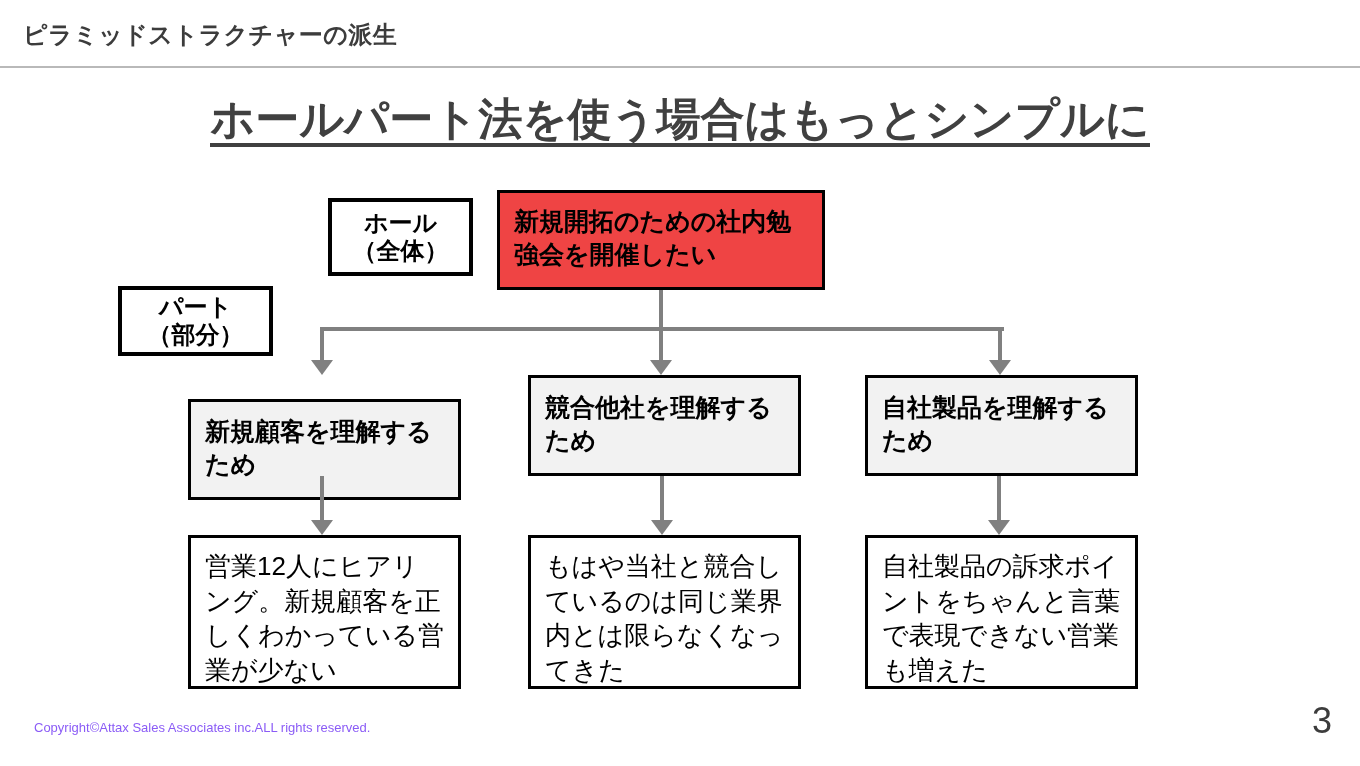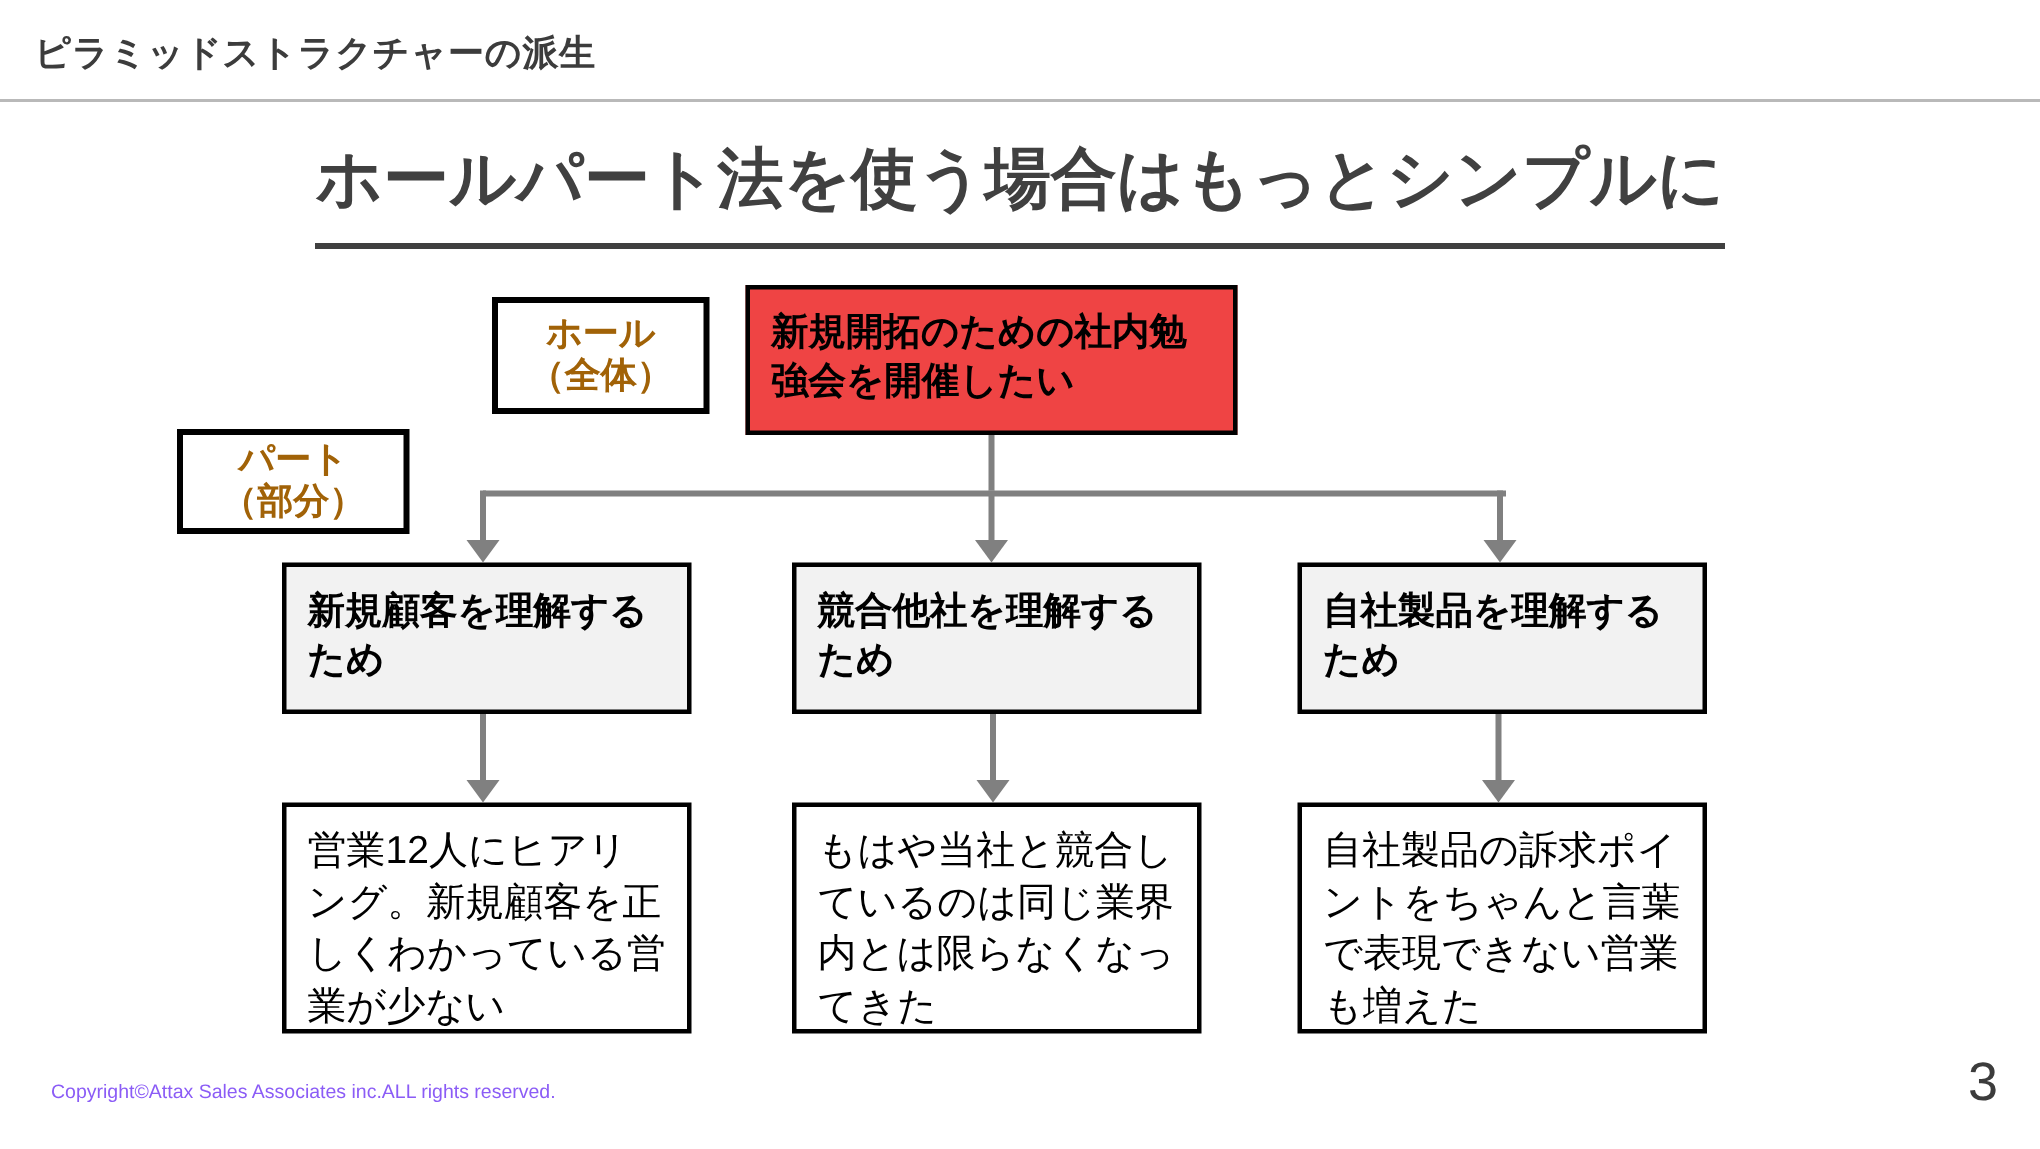--- a/index.html
+++ b/index.html
@@ -47,21 +47,21 @@
     width: 1360px;
     text-align: center;
     font-size: 44px;
     font-weight: bold;
     color: #404040;
     letter-spacing: 0px;
     white-space: nowrap;
   }
   .slide-title .u {
     border-bottom: 4px solid #404040;
-    padding-bottom: 18px;
+    padding-bottom: 0;
     text-align: center;
   }
 
   
   .box {
     position: absolute;
     box-sizing: border-box;
     border: 3px solid #000000;
     display: flex;
     align-items: flex-start;
@@ -88,21 +88,21 @@
 
   
   .mid-box {
     top: 375px;
     width: 273px;
     height: 101px;
     background: #f2f2f2;
     padding: 13px 14px;
   }
   .mid-box .box-text { font-weight: bold; }
-  #mid-box-1 { left: 188px; }
+  #mid-box-1 { left: 188px; margin-top: 24px; }
   #mid-box-2 { left: 528px; }
   #mid-box-3 { left: 865px; }
 
   
   .bot-box {
     top: 535px;
     width: 273px;
     height: 154px;
     background: #ffffff;
     padding: 11px 14px;
@@ -117,21 +117,21 @@
     position: absolute;
     box-sizing: border-box;
     border: 4px solid #000000;
     background: #ffffff;
     display: flex;
     align-items: center;
     justify-content: center;
     text-align: center;
   }
   .label-box .label-text {
-    color: #a16207;
+    color: #000000;
     font-weight: bold;
     font-size: 24px;
     line-height: 1.18;
     white-space: pre-line;
   }
   #label-whole { left: 328px; top: 198px; width: 145px; height: 78px; }
   #label-part  { left: 118px; top: 286px; width: 155px; height: 70px; }
 
   
   .conn {

